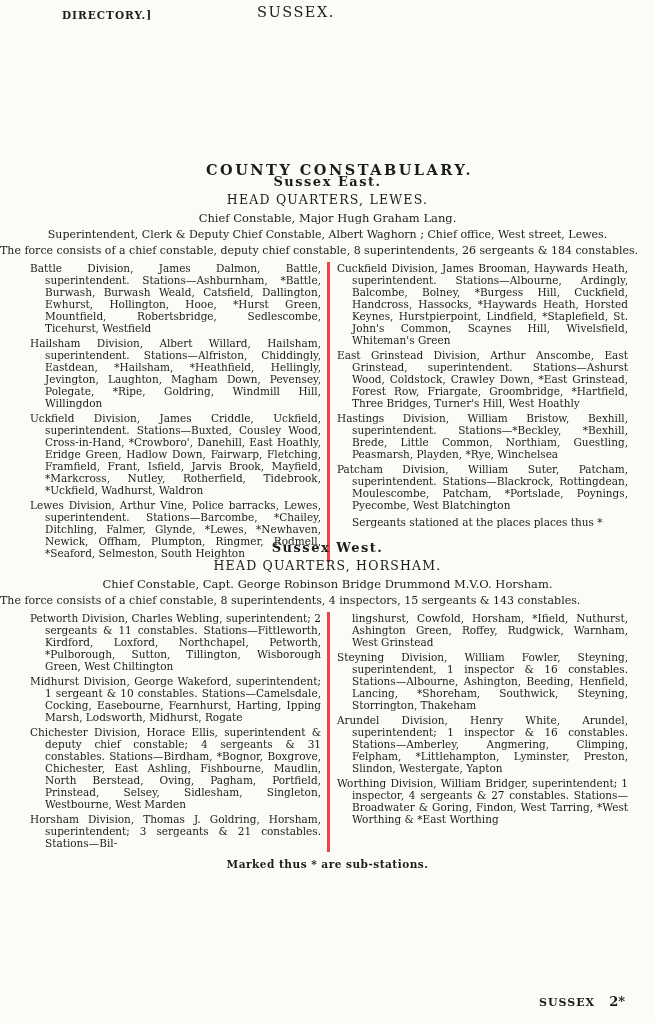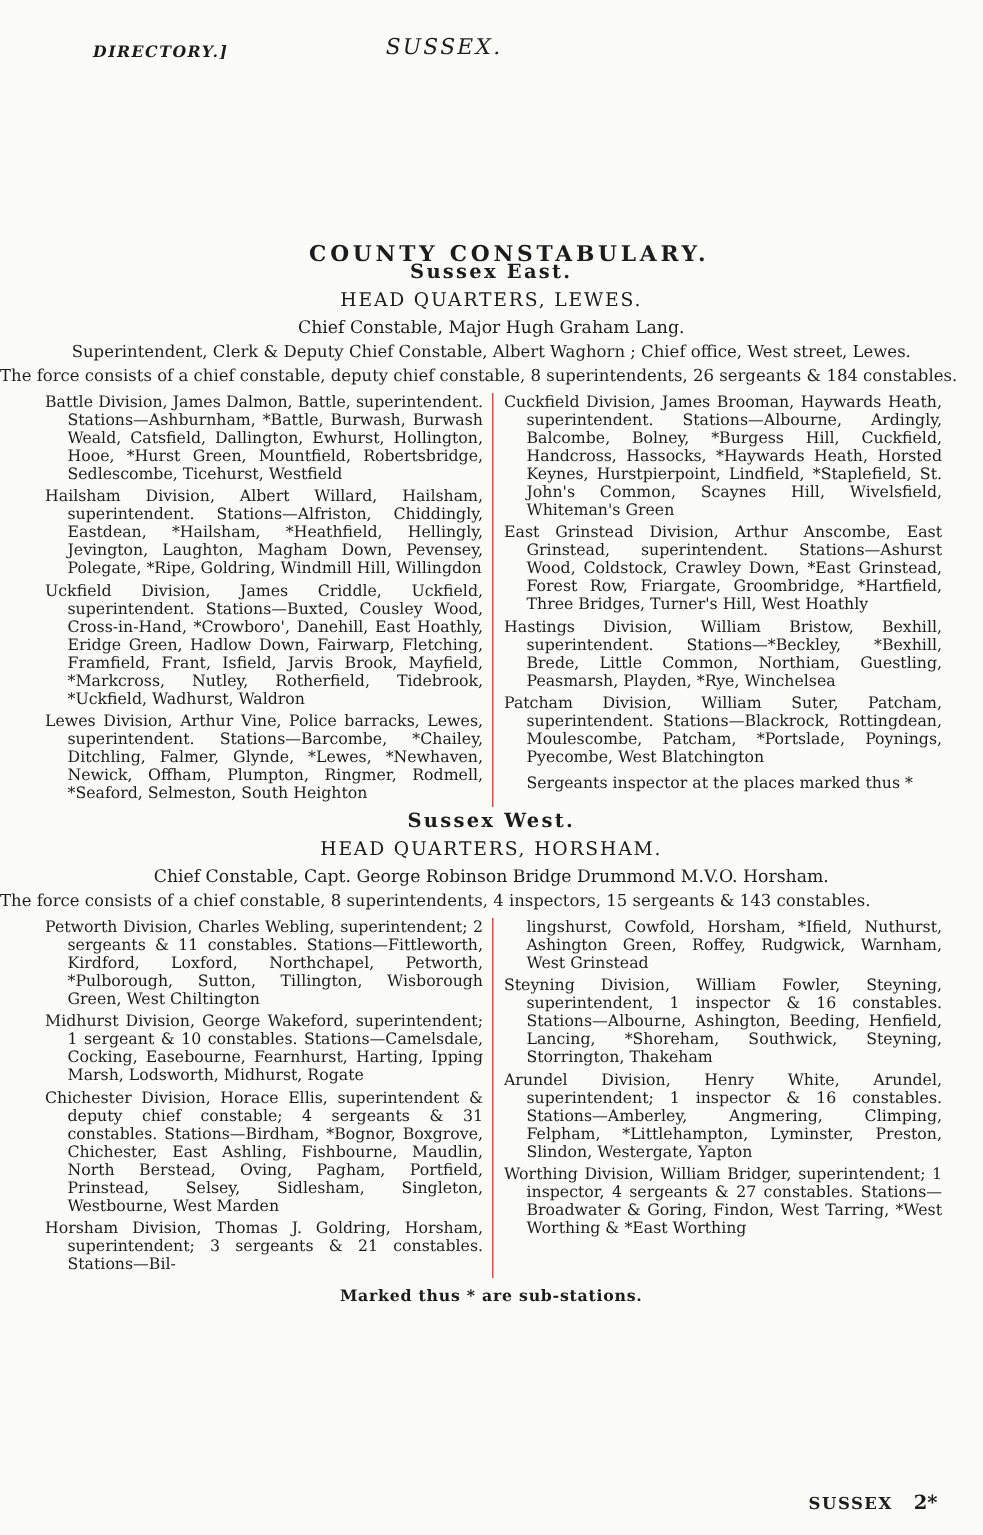--- a/index.html
+++ b/index.html
@@ -7,21 +7,21 @@
     width:655px;height:1023px;
     background:#fbfbf8;
     color:#1c1c1c;
     font-family:"DejaVu Serif", serif;
     position:relative;
     overflow:hidden;
   }
   .page{position:absolute;inset:0;}
 
   
-  .running-header{position:absolute;top:24px;left:0;width:592px;height:22px;font-style:italic;}
+  .running-header{position:absolute;top:4px;left:0;width:592px;height:22px;}
   .hdr-left{
     position:absolute;left:62px;top:5px;
     font-size:10.5px;letter-spacing:1px;font-weight:bold;
   }
   .hdr-center{
     position:absolute;left:0;width:100%;top:0;
     text-align:center;font-size:14.5px;letter-spacing:1.5px;
   }
 
   
@@ -43,21 +43,21 @@
   .chief-line{margin:4px 0 0;text-align:center;font-size:11.5px;}
   .supt-line{margin:3px 0 0;text-align:center;font-size:11px;}
   .force-line{margin:3px 0 0;text-align:left;font-size:11px;}
 
   
   .columns{
     display:flex;
     margin:5px 27px 0 30px;
   }
   .col{flex:1 1 50%;min-width:0;}
-  .col-right{border-left:1px solid #ef4444;padding-left:7px;}
+  .col-right{border-left:3px solid #ef4444;padding-left:7px;}
   .col-left{padding-right:6px;}
   .entry{
     margin:0 0 3px 0;
     font-size:10.5px;line-height:12px;
     text-align:justify;
     padding-left:15px;text-indent:-15px;
   }
   .entry-cont{ 
     text-indent:0;
   }
@@ -105,21 +105,21 @@
         <p class="entry">Battle Division, James Dalmon, Battle, superintendent. Stations—Ashburnham, *Battle, Burwash, Burwash Weald, Catsfield, Dallington, Ewhurst, Hollington, Hooe, *Hurst Green, Mountfield, Robertsbridge, Sedlescombe, Ticehurst, Westfield</p>
         <p class="entry">Hailsham Division, Albert Willard, Hailsham, superintendent. Stations—Alfriston, Chiddingly, Eastdean, *Hailsham, *Heathfield, Hellingly, Jevington, Laughton, Magham Down, Pevensey, Polegate, *Ripe, Goldring, Windmill Hill, Willingdon</p>
         <p class="entry">Uckfield Division, James Criddle, Uckfield, superintendent. Stations—Buxted, Cousley Wood, Cross-in-Hand, *Crowboro', Danehill, East Hoathly, Eridge Green, Hadlow Down, Fairwarp, Fletching, Framfield, Frant, Isfield, Jarvis Brook, Mayfield, *Markcross, Nutley, Rotherfield, Tidebrook, *Uckfield, Wadhurst, Waldron</p>
         <p class="entry">Lewes Division, Arthur Vine, Police barracks, Lewes, superintendent. Stations—Barcombe, *Chailey, Ditchling, Falmer, Glynde, *Lewes, *Newhaven, Newick, Offham, Plumpton, Ringmer, Rodmell, *Seaford, Selmeston, South Heighton</p>
       </div>
       <div class="col col-right">
         <p class="entry">Cuckfield Division, James Brooman, Haywards Heath, superintendent. Stations—Albourne, Ardingly, Balcombe, Bolney, *Burgess Hill, Cuckfield, Handcross, Hassocks, *Haywards Heath, Horsted Keynes, Hurstpierpoint, Lindfield, *Staplefield, St. John's Common, Scaynes Hill, Wivelsfield, Whiteman's Green</p>
         <p class="entry">East Grinstead Division, Arthur Anscombe, East Grinstead, superintendent. Stations—Ashurst Wood, Coldstock, Crawley Down, *East Grinstead, Forest Row, Friargate, Groombridge, *Hartfield, Three Bridges, Turner's Hill, West Hoathly</p>
         <p class="entry">Hastings Division, William Bristow, Bexhill, superintendent. Stations—*Beckley, *Bexhill, Brede, Little Common, Northiam, Guestling, Peasmarsh, Playden, *Rye, Winchelsea</p>
         <p class="entry">Patcham Division, William Suter, Patcham, superintendent. Stations—Blackrock, Rottingdean, Moulescombe, Patcham, *Portslade, Poynings, Pyecombe, West Blatchington</p>
-        <p class="col-note">Sergeants inspector at the places marked thus *</p>
+        <p class="col-note">Sergeants stationed at the places places thus *</p>
       </div>
     </div>
   </section>
 
   <section class="section section-west">
     <h2 class="sec-title">Sussex West.</h2>
     <div class="hq-line">HEAD QUARTERS, HORSHAM.</div>
     <div class="chief-line">Chief Constable, Capt. George Robinson Bridge Drummond M.V.O. Horsham.</div>
     <div class="force-line">The force consists of a chief constable, 8 superintendents, 4 inspectors, 15 sergeants &amp; 143 constables.</div>
 

